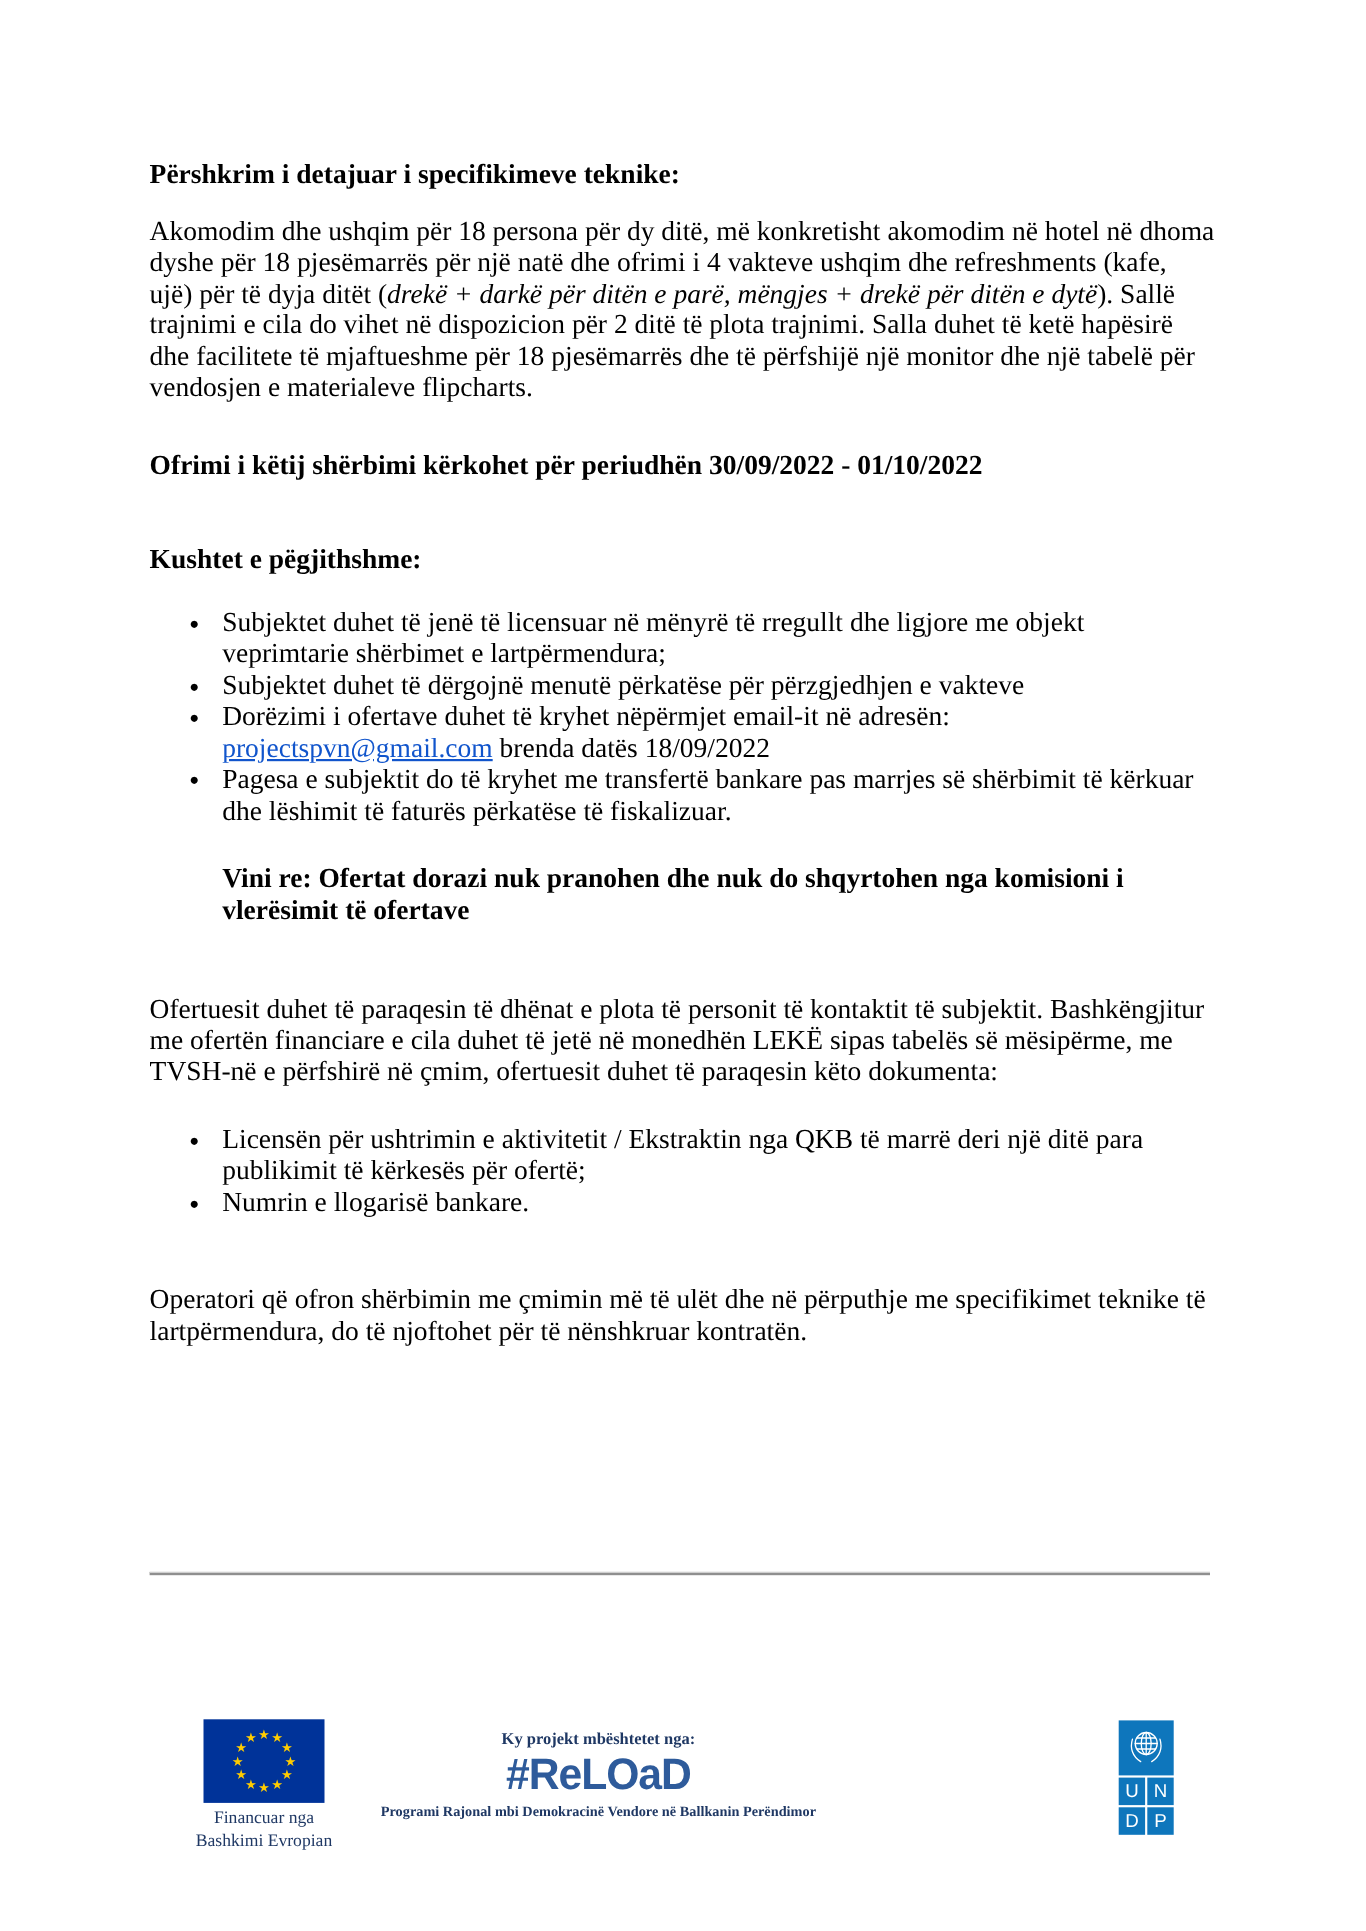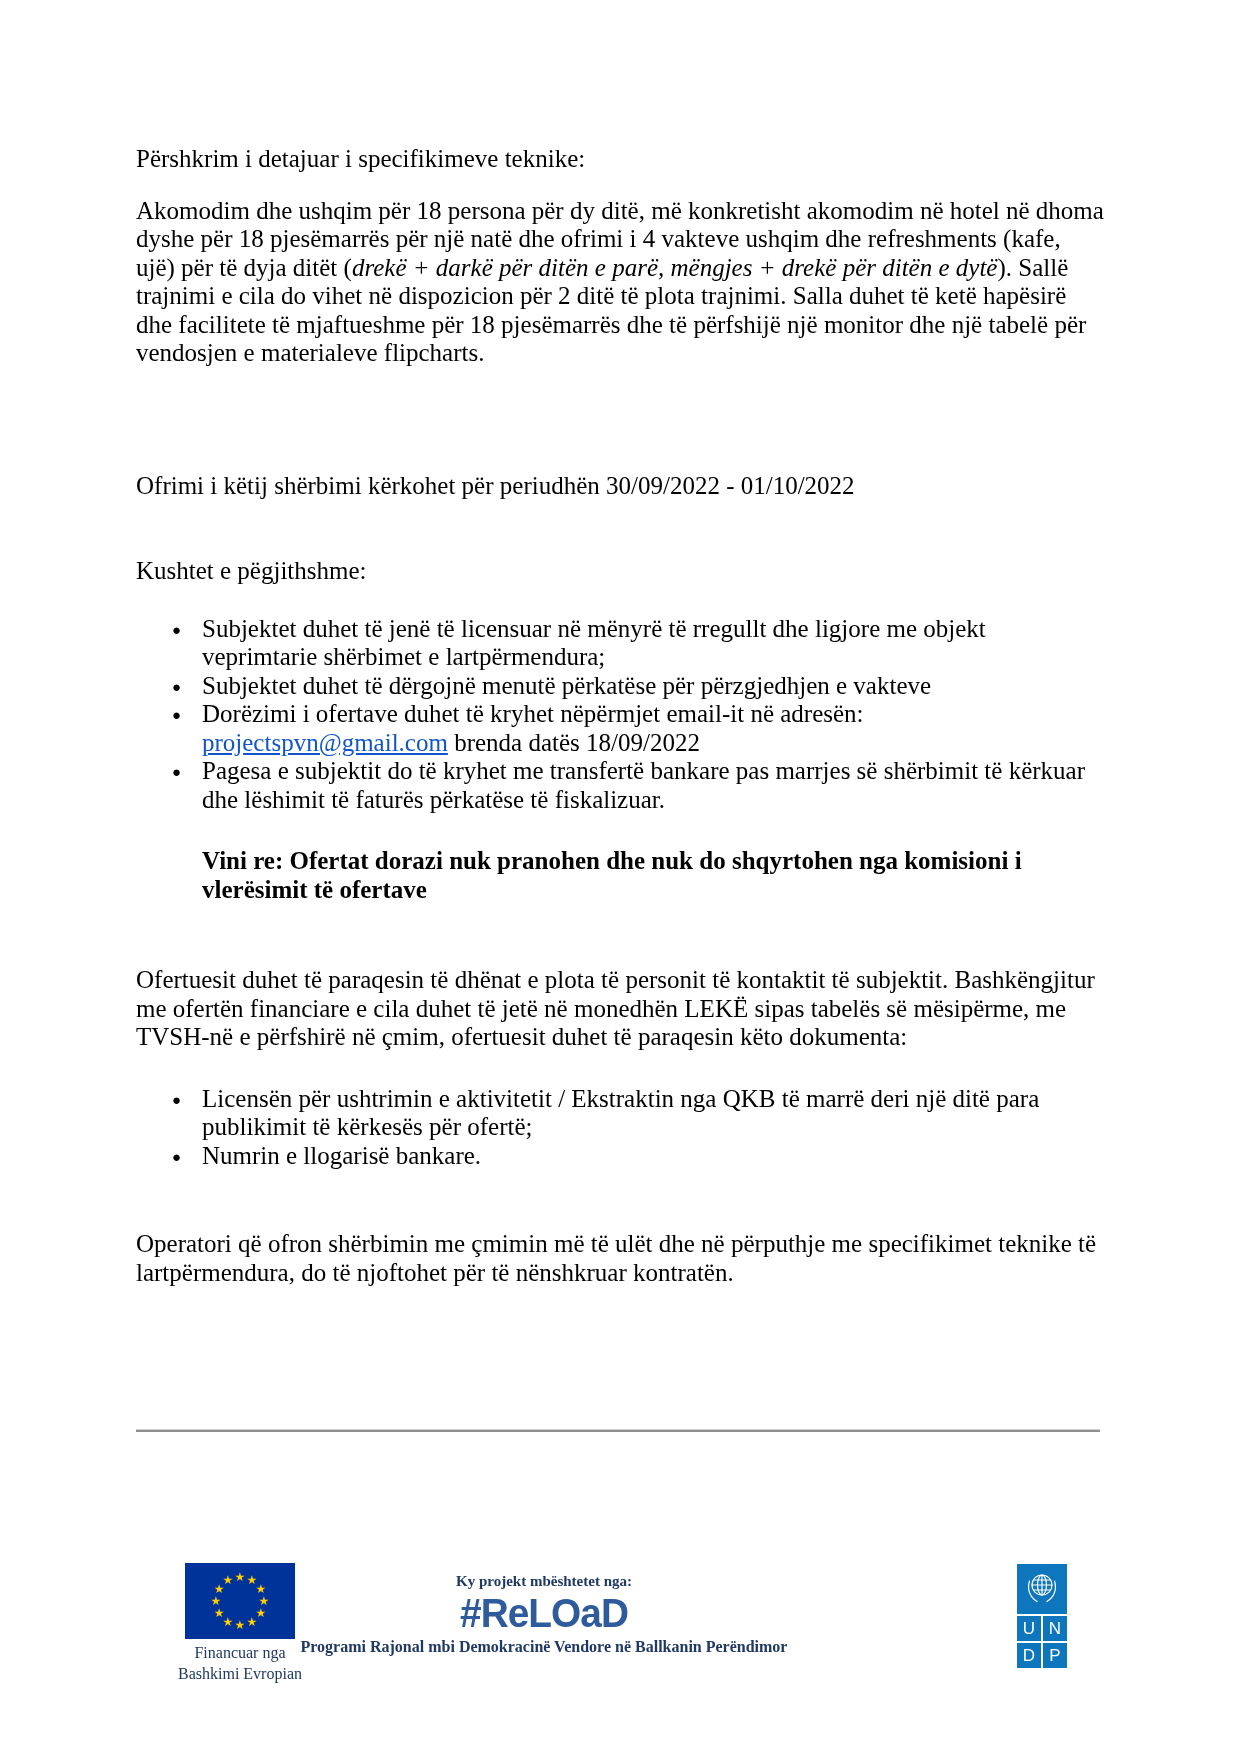--- a/index.html
+++ b/index.html
@@ -15,23 +15,23 @@
     position:relative;
     width:1242px;height:1755px;
     background:#fff;
     font-family:"Liberation Serif", serif;
     font-size:25px;
     line-height:28.5px;
     color:#000;
     overflow:hidden;
   }
   .content{position:absolute;left:136px;top:145px;width:969px;}
-  .h{font-weight:normal;margin:0;}
+  .h{font-weight:bold;margin:0;}
   .h1{margin-bottom:23px;}
-  .h2{margin-top:104px;}
+  .h2{margin-top:42px;}
   .h3{margin-top:57px;}
   p{margin:0;}
   .p1{margin-top:0;}
   .p2{margin-top:62px;font-family:Liberation Serif, serif;}
   .p3{margin-top:60px;}
   em.menu{font-style:italic;}
   ul.doc-list{list-style:none;margin:0;padding:0;}
   ul.list1{margin-top:29px;}
   ul.list2{margin-top:33px;}
   ul.doc-list li{position:relative;padding-left:66px;}
@@ -66,21 +66,21 @@
     transform:translateX(-50%);
     text-align:center;color:var(--footer-navy);
   }
   .supported-by{font-size:15px;font-weight:bold;line-height:18px;}
   .reload{
     font-family:"Liberation Sans", sans-serif;
     font-weight:bold;font-size:40px;line-height:42px;
     letter-spacing:-1px;color:var(--reload-blue);
     margin-top:2px;transform:scaleX(0.97);
   }
-  .program{font-size:16px;font-weight:bold;line-height:19px;margin-top:3px;}
+  .program{font-size:13px;font-weight:bold;line-height:19px;margin-top:3px;}
   .undp{position:absolute;left:1017px;top:1564px;width:50px;}
   .undp-emblem{
     width:50px;height:50px;background:var(--undp-blue);
     display:flex;align-items:center;justify-content:center;
   }
   .undp-grid{display:grid;grid-template-columns:24px 24px;gap:2px;margin-top:2px;}
   .undp-cell{
     width:24px;height:25px;background:var(--undp-blue);color:#fff;
     display:flex;align-items:center;justify-content:center;
     font-family:"Liberation Sans", sans-serif;font-size:17px;line-height:17px;

